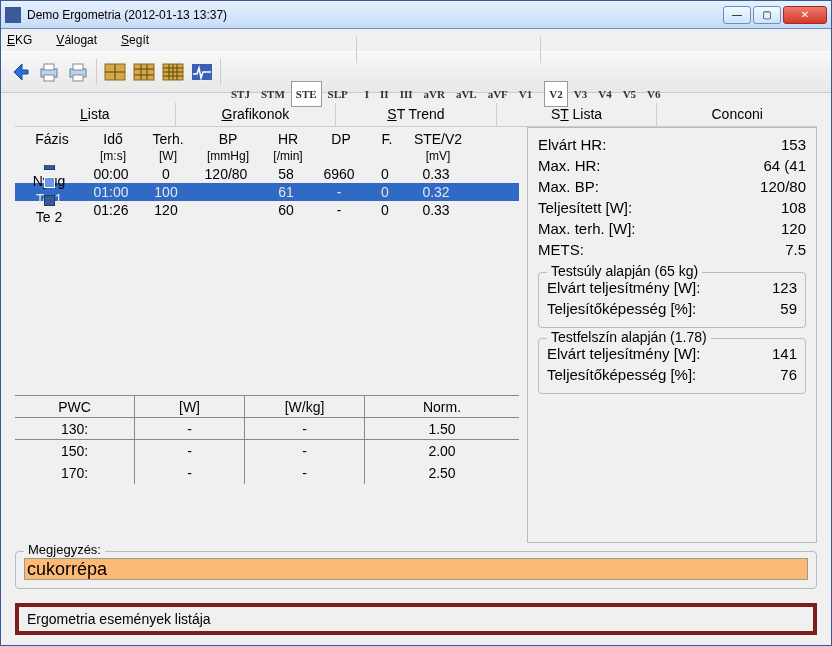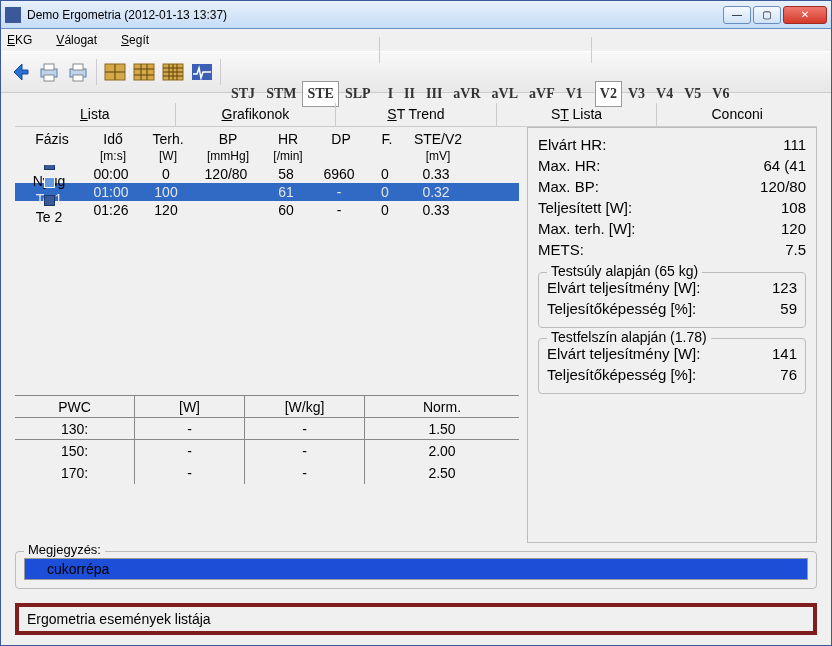--- a/index.html
+++ b/index.html
@@ -17,21 +17,21 @@
 
 
 .menubar { height: 22px; background: #f0f0f0; display: flex; align-items: center; padding: 0 6px; gap: 24px; font-size: 12px; }
 .menubar span { cursor: default; }
 .menubar .u { text-decoration: underline; }
 
 
 .toolbar { height: 42px; background: linear-gradient(to bottom, #f8f8f8, #e8e8e8); border-top: 1px solid #fff; border-bottom: 1px solid #ccc; display: flex; align-items: center; padding: 0 6px; gap: 3px; }
 .tbtn { width: 26px; height: 26px; display: flex; align-items: center; justify-content: center; }
 .tbtn svg { width: 24px; height: 24px; }
-.lead-btn { height: 26px; padding: 0 4px; font-weight: bold; font-size: 14px; font-family: 'Times New Roman', serif; color: #333; display: flex; align-items: center; border: 1px solid transparent; margin-top: 44px; }
+.lead-btn { height: 26px; padding: 0 4px; font-weight: bold; font-size: 11px; font-family: 'Times New Roman', serif; color: #333; display: flex; align-items: center; border: 1px solid transparent; margin-top: 44px; }
 .lead-btn.active { border: 1px solid #999; background: #fff; }
 .sep { width: 1px; height: 26px; background: #ccc; margin: 0 2px; }
 
 
 .content { flex: 1; padding: 10px 14px 6px 14px; display: flex; flex-direction: column; }
 
 
 .tabs { display: flex; border-bottom: 1px solid #ccc; height: 24px; }
 .tab { flex: 1; text-align: center; padding-top: 3px; border-right: 1px solid #ccc; font-size: 14px; cursor: default; }
 .tab:last-child { border-right: none; }
@@ -75,21 +75,21 @@
 
 
 .right-panel { width: 290px; border: 1px solid #bbb; padding: 8px 10px; font-size: 15px; display: flex; flex-direction: column; }
 .stat-row { display: flex; justify-content: space-between; margin-bottom: 4px; }
 .fset { border: 1px solid #bbb; border-radius: 4px; padding: 6px 8px; margin-top: 10px; position: relative; }
 .fset .legend { position: absolute; top: -10px; left: 8px; background: #f0f0f0; padding: 0 4px; font-size: 14px; }
 
 
 .comment-box { border: 1px solid #bbb; border-radius: 4px; padding: 6px 8px 8px 8px; margin-top: 8px; position: relative; }
 .comment-box .legend { position: absolute; top: -10px; left: 8px; background: #f0f0f0; padding: 0 4px; font-size: 13px; }
-.comment-input { width: 100%; height: 22px; border: 1px solid #999; padding: 2px 22px; font-size: 14px; background: #1d4ed8; }
+.comment-input { width: 100%; height: 22px; border: 1px solid #999; padding: 2px 2px; font-size: 18px; background: #fdba74; }
 
 
 .status-bar { margin: 8px 14px 10px 14px; border: 4px solid #7f1d1d; padding: 4px 8px; font-size: 14px; background: #f0f0f0; }
 </style>
 </head>
 <body>
 
 <div class="window">
 
   <div class="titlebar">
@@ -277,21 +277,21 @@
                 <div class="pwc-c3">-</div>
                 <div class="pwc-c4">2.50</div>
               </div>
             </div>
         </div>
       </div>
 
       <div class="right-panel">
         <div class="stat-row">
             <span>Elvárt HR:</span>
-            <span>111</span>
+            <span>153</span>
           </div>
         <div class="stat-row">
             <span>Max. HR:</span>
             <span>64 (41</span>
           </div>
         <div class="stat-row">
             <span>Max. BP:</span>
             <span>120/80</span>
           </div>
         <div class="stat-row">

